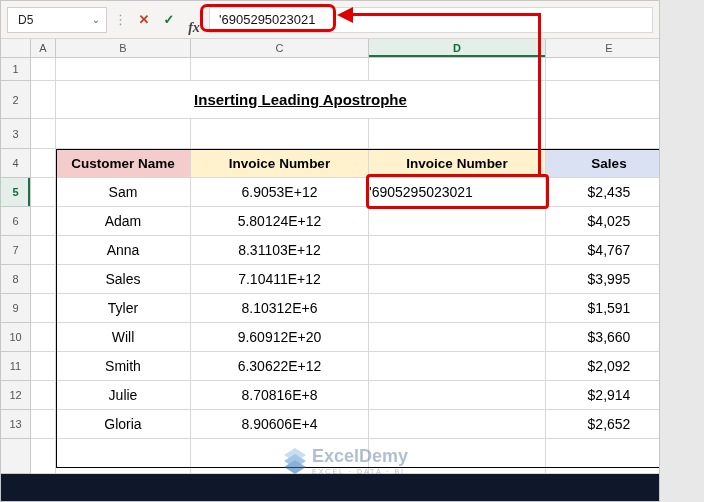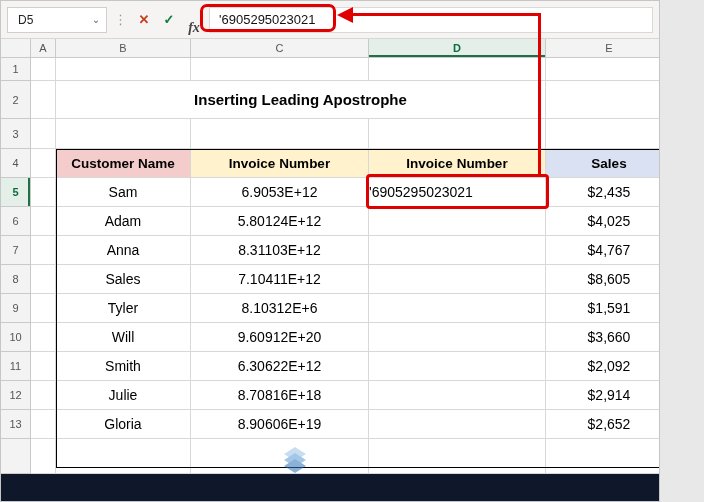--- a/index.html
+++ b/index.html
@@ -38,21 +38,21 @@
     border-right: 1px solid #d8d8d8; border-bottom: 1px solid #d8d8d8;
     overflow: hidden; white-space: nowrap; padding: 0; vertical-align: middle;
   }
   .corner, .ch, .rh {
     background: #f3f3f3; color: #555; font-size: 11px; font-weight: 400; text-align: center;
     border-right-color: #c9c9c9 !important; border-bottom-color: #c9c9c9 !important;
   }
   .ch-sel { background: #e3efe8; box-shadow: inset 0 -2px 0 #1e7145; color: #0e6b3c; font-weight: 700; }
   .rh-sel { background: #e3efe8; box-shadow: inset -2px 0 0 #1e7145; color: #0e6b3c; font-weight: 700; }
   .cell { background: #fff; font-size: 14px; text-align: center; color: #000; }
-  .title { font-weight: 700; font-size: 15px; text-align: center; color: #000; background: #fff; }
+  .title { font-weight: 700; font-size: 15px; text-align: center; color: #000; background: #fff; text-decoration: underline; }
   .tb { border-right: 1px solid #000; border-bottom: 1px solid #000; background: #fff;
         text-align: center; font-size: 14px; color: #000; }
   .th-pink   { background: #f4cccc; font-weight: 700; font-size: 13.5px; }
   .th-yellow { background: #fff2cc; font-weight: 700; font-size: 13.5px; }
   .th-blue   { background: #d9e1f2; font-weight: 700; font-size: 13.5px; }
   .tb-left { text-align: left; padding-left: 5px; }
   .tbl-outline {
     position: absolute; left: 55px; top: 148px; width: 617px; height: 319px;
     border: 1px solid #000; pointer-events: none; z-index: 2;
   }
@@ -181,21 +181,21 @@
       <td class="tb">$4,767</td>
       <td class="cell"></td>
     </tr>
 
     <tr style="height:29px">
       <th class="rh">8</th>
       <td class="cell"></td>
       <td class="tb">Sales</td>
       <td class="tb">7.10411E+12</td>
       <td class="tb"></td>
-      <td class="tb">$8,605</td>
+      <td class="tb">$3,995</td>
       <td class="cell"></td>
     </tr>
 
     <tr style="height:29px">
       <th class="rh">9</th>
       <td class="cell"></td>
       <td class="tb">Tyler</td>
       <td class="tb">8.10312E+6</td>
       <td class="tb"></td>
       <td class="tb">$1,591</td>
@@ -219,31 +219,31 @@
       <td class="tb">6.30622E+12</td>
       <td class="tb"></td>
       <td class="tb">$2,092</td>
       <td class="cell"></td>
     </tr>
 
     <tr style="height:29px">
       <th class="rh">12</th>
       <td class="cell"></td>
       <td class="tb">Julie</td>
-      <td class="tb">8.70816E+18</td>
+      <td class="tb">8.70816E+8</td>
       <td class="tb"></td>
       <td class="tb">$2,914</td>
       <td class="cell"></td>
     </tr>
 
     <tr style="height:29px">
       <th class="rh">13</th>
       <td class="cell"></td>
       <td class="tb">Gloria</td>
-      <td class="tb">8.90606E+19</td>
+      <td class="tb">8.90606E+4</td>
       <td class="tb"></td>
       <td class="tb">$2,652</td>
       <td class="cell"></td>
     </tr>
 
 
     <tr style="height:35px">
       <th class="rh"></th>
       <td class="cell"></td>
           <td class="cell"></td>
@@ -256,20 +256,24 @@
     </table>
 
   <div class="tbl-outline"></div>
 
   <div class="watermark">
     <svg width="22" height="26" viewBox="0 0 22 26">
       <polygon points="11,0 22,7 11,14 0,7" fill="#9dc3e6"></polygon>
       <polygon points="11,6 22,13 11,20 0,13" fill="#5b9bd5"></polygon>
       <polygon points="11,12 22,19 11,26 0,19" fill="#2e75b6"></polygon>
     </svg>
+    <div class="wm-text">
+      <span class="wm-name">ExcelDemy</span>
+      <span class="wm-tag">EXCEL · DATA · BI</span>
+    </div>
   </div>
 
   <div class="anno anno-box-formula"></div>
   <div class="anno anno-arrowhead"></div>
   <div class="anno anno-line-h"></div>
   <div class="anno anno-line-v"></div>
   <div class="anno anno-box-d5"></div>
 
 </div>
 

